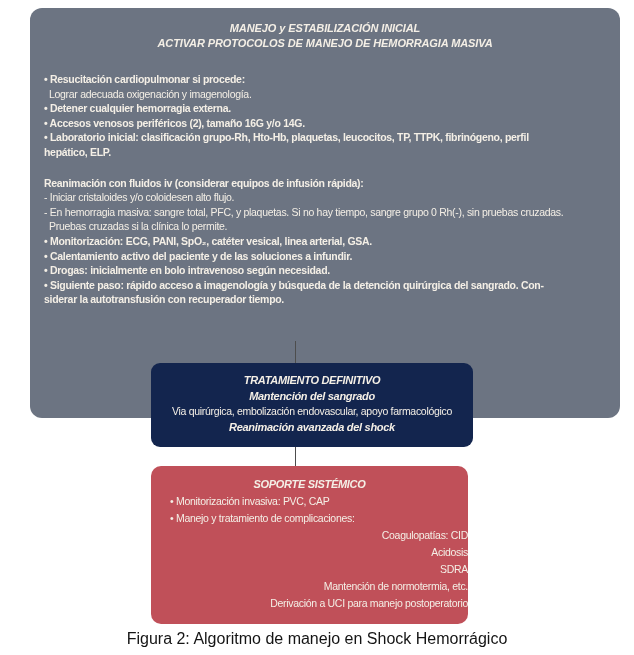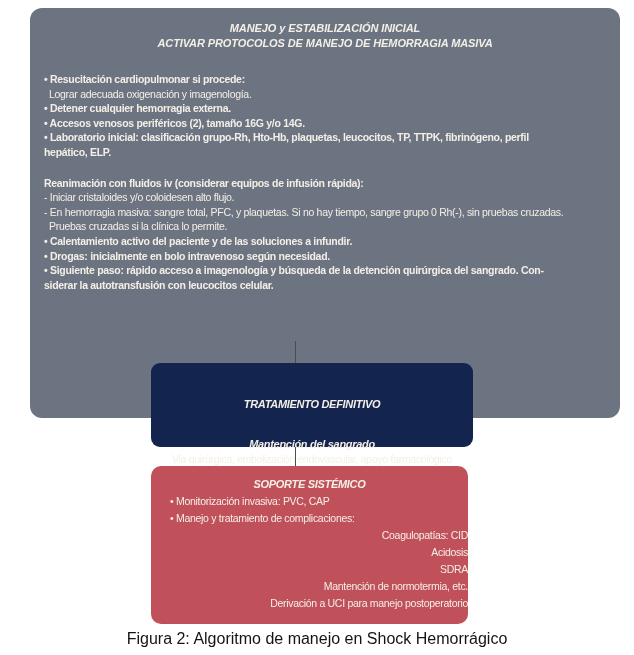--- a/index.html
+++ b/index.html
@@ -29,21 +29,21 @@
   .conn-1 { top:341px; height:22px; }
   .conn-2 { top:447px; height:19px; }
 
   
   .box-def {
     position:absolute; left:151px; top:363px; width:322px; height:84px;
     background:#13254E; border-radius:9px; box-sizing:border-box;
     padding-top:10px; color:#F4EFE6; text-align:center;
     font-size:10.5px; line-height:15.5px; letter-spacing:-0.3px;
   }
-  .bi { font-weight:bold; font-style:italic; font-size:11px;margin-top:24px; }
+  .bi { font-weight:bold; font-style:italic; font-size:11px; }
 
   
   .box-sys {
     position:absolute; left:151px; top:466px; width:317px; height:158px;
     background:#C05059; border-radius:10px; box-sizing:border-box;
     padding-top:10px; color:#F4EFE6;
     font-size:10.5px; line-height:17px; letter-spacing:-0.3px;
   }
   .box-sys .hdr {
     text-align:center; font-weight:bold; font-style:italic;
@@ -73,24 +73,25 @@
       <div class="ln i1">Lograr adecuada oxigenación y imagenología.</div>
       <div class="ln b">• Detener cualquier hemorragia externa.</div>
       <div class="ln b">• Accesos venosos periféricos (2), tamaño 16G y/o 14G.</div>
       <div class="ln b">• Laboratorio inicial: clasificación grupo-Rh, Hto-Hb, plaquetas, leucocitos, TP, TTPK, fibrinógeno, perfil</div>
       <div class="ln b">hepático, ELP.</div>
       <div class="sp"></div>
       <div class="ln b">Reanimación con fluidos iv (considerar equipos de infusión rápida):</div>
       <div class="ln">- Iniciar cristaloides y/o coloidesen alto flujo.</div>
       <div class="ln">- En hemorragia masiva: sangre total, PFC, y plaquetas. Si no hay tiempo, sangre grupo 0 Rh(-), sin pruebas cruzadas.</div>
       <div class="ln i1">Pruebas cruzadas si la clínica lo permite.</div>
+      <div class="ln b">• Monitorización: ECG, PANI, SpO₂, catéter vesical, linea arterial, GSA.</div>
       <div class="ln b">• Calentamiento activo del paciente y de las soluciones a infundir.</div>
       <div class="ln b">• Drogas: inicialmente en bolo intravenoso según necesidad.</div>
       <div class="ln b">• Siguiente paso: rápido acceso a imagenología y búsqueda de la detención quirúrgica del sangrado. Con-</div>
-      <div class="ln b">siderar la autotransfusión con leucocitos celular.</div>
+      <div class="ln b">siderar la autotransfusión con recuperador tiempo.</div>
     </div>
   </div>
 
   <div class="conn conn-1"></div>
 
   <div class="box-def">
     <div class="ln bi">TRATAMIENTO DEFINITIVO</div>
     <div class="ln bi">Mantención del sangrado</div>
     <div class="ln">Via quirúrgica, embolización endovascular, apoyo farmacológico</div>
     <div class="ln bi">Reanimación avanzada del shock</div>

